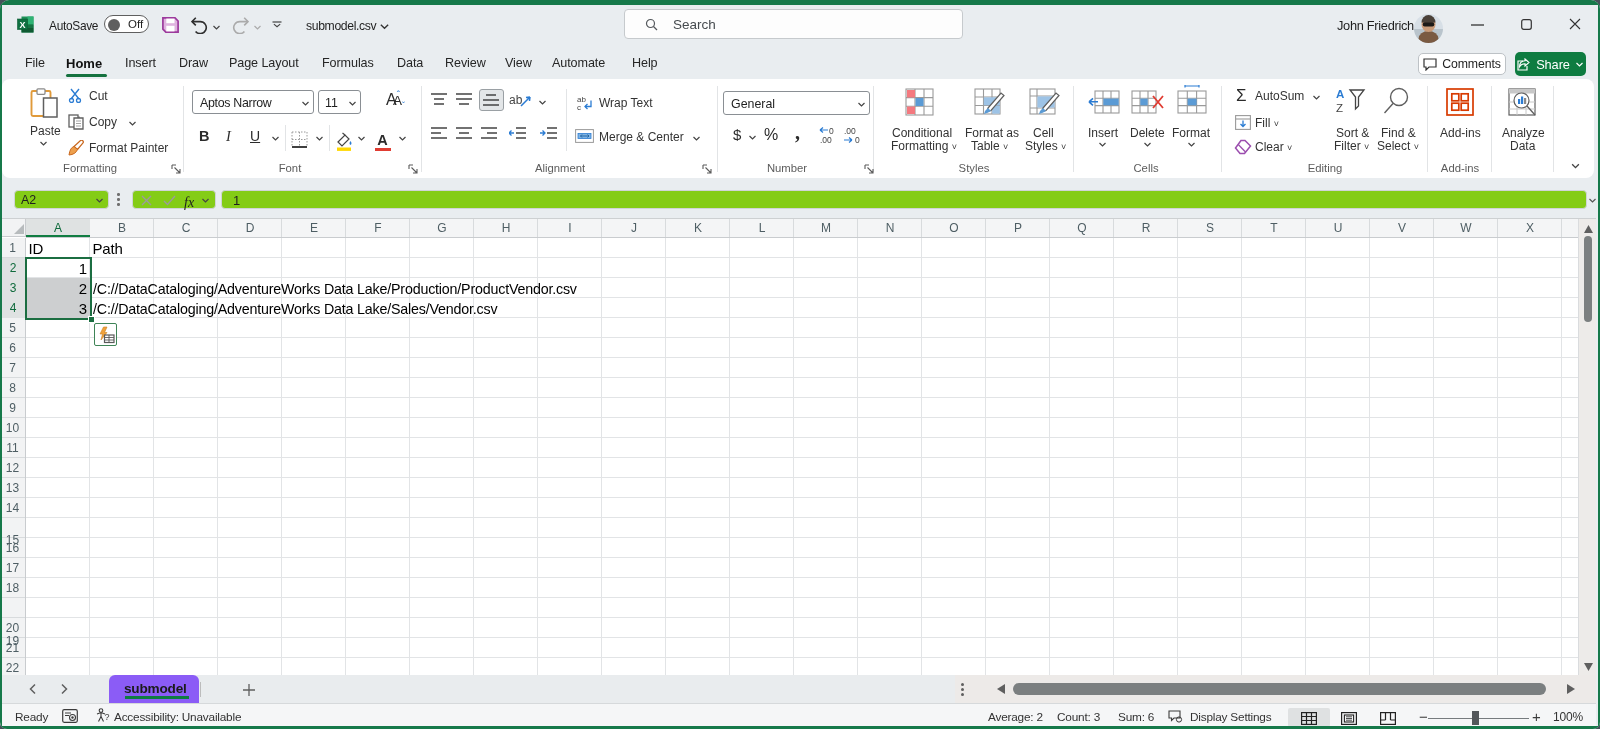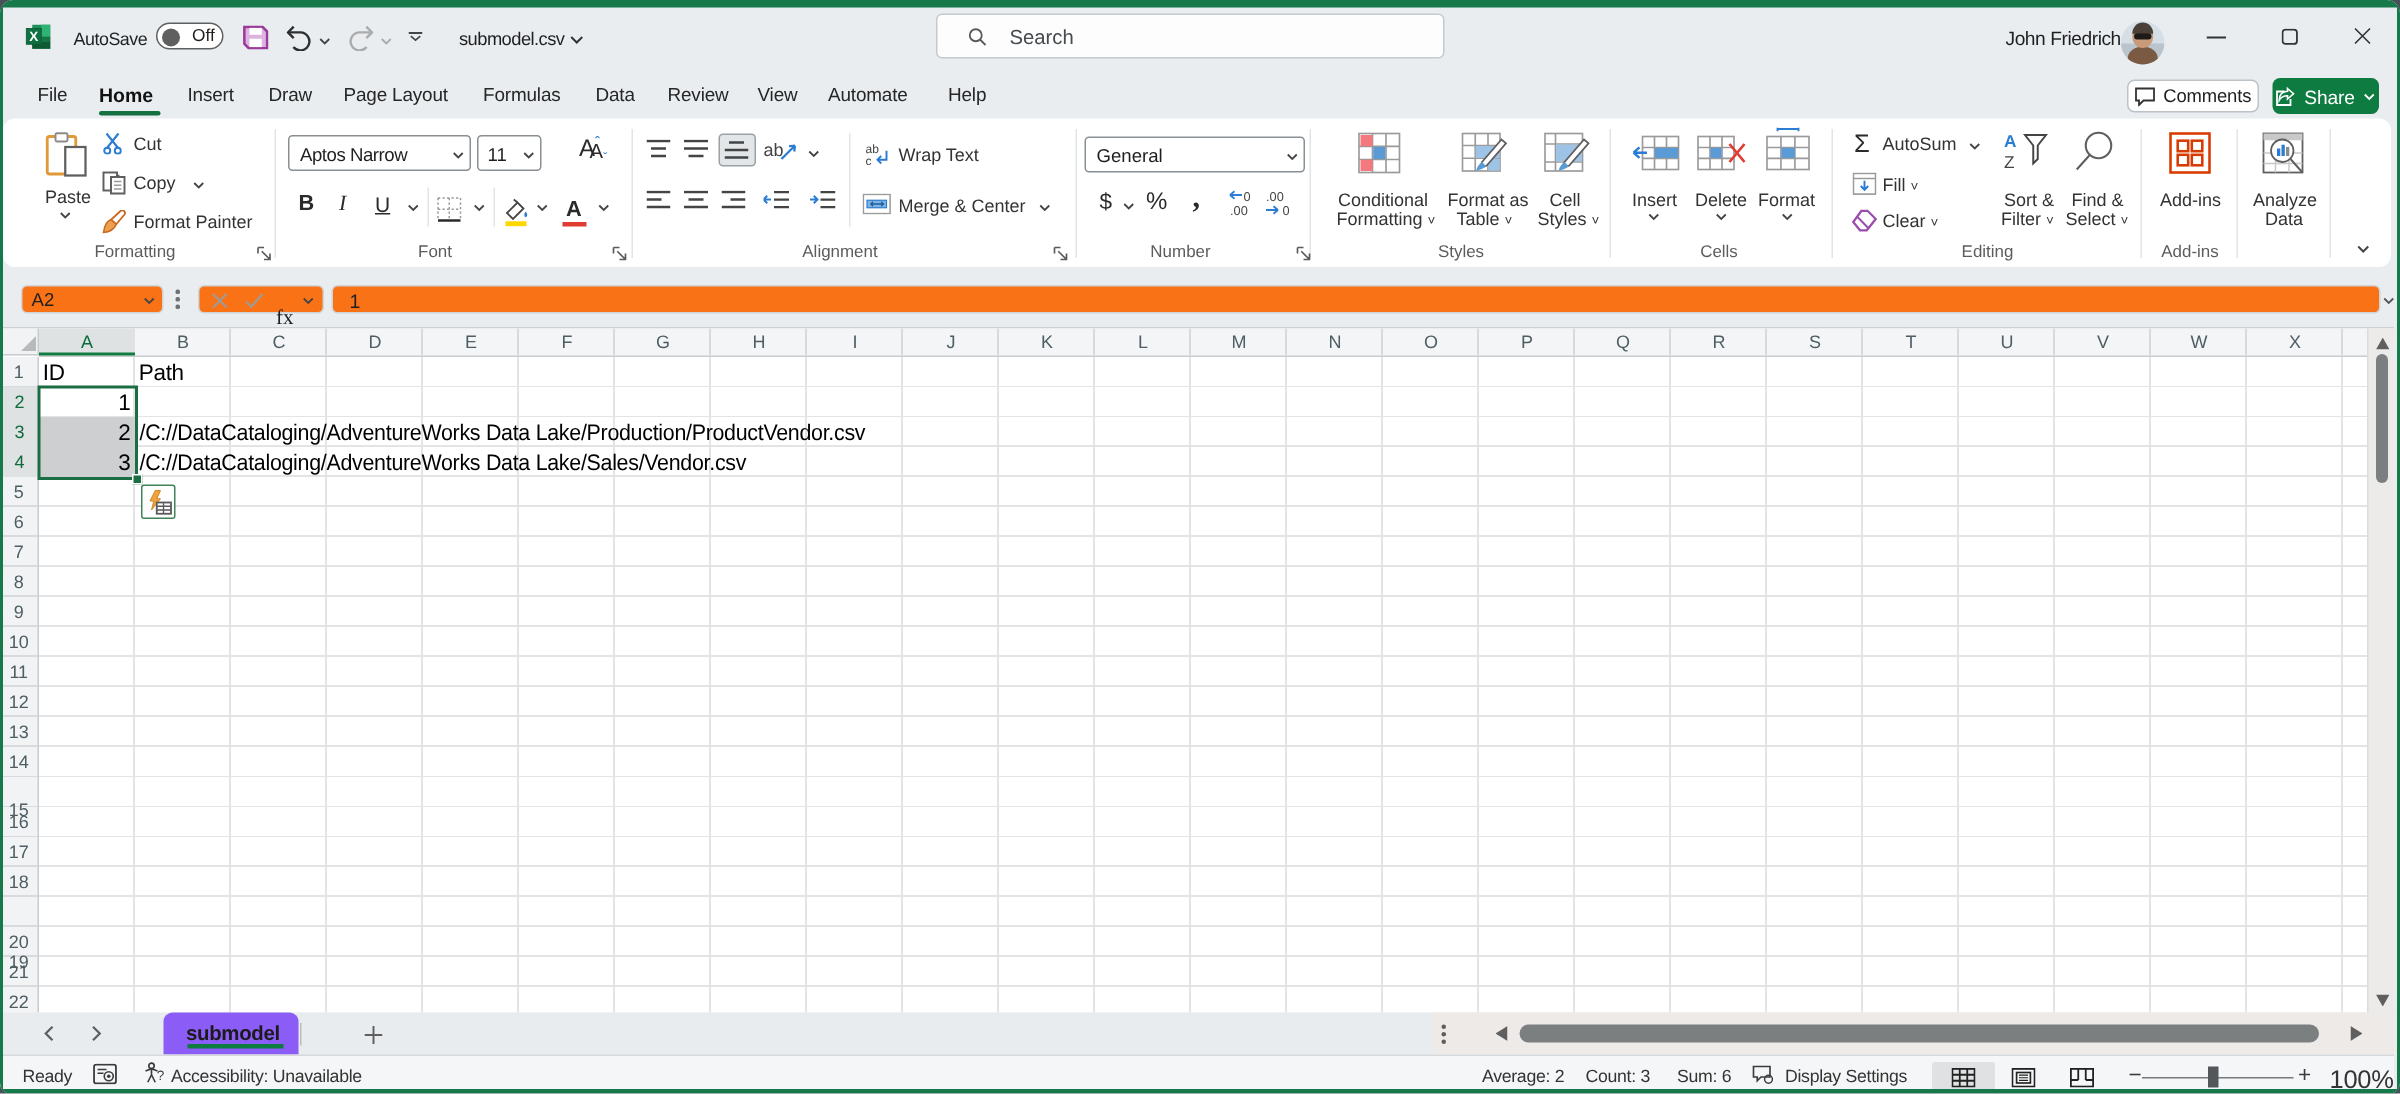--- a/index.html
+++ b/index.html
@@ -30,21 +30,21 @@
 
 #ribbon { position:absolute; left:2px; top:79px; width:1592px; height:99px; background:#fff; border-radius:8px; }
 .gsep { position:absolute; top:7px; height:86px; width:1px; background:#e2e4e6; }
 .glabel { position:absolute; top:83px; font-size:11.3px; color:#5c5c5c; text-align:center; }
 .launcher { position:absolute; top:85px; }
 .rlbl { position:absolute; font-size:12px; color:#333; white-space:nowrap; }
 .rc { position:absolute; } 
 
 
 #fxrow { position:absolute; left:0; top:178px; width:1596px; height:40px; }
-.fxbox { position:absolute; top:12px; height:19px; background:#f97316; border:1px solid #d0d4d7; border-radius:4px; }
+.fxbox { position:absolute; top:12px; height:19px; background:#84cc16; border:1px solid #d0d4d7; border-radius:4px; }
 
 
 #gridwrap { position:absolute; left:0; top:218px; width:1596px; height:457px; background:#fff; }
 #corner { position:absolute; left:0; top:1px; width:26px; height:18px; background:#f2f3f4; border-right:1px solid #c9cccf; border-bottom:1px solid #c9cccf; }
 #colhead { position:absolute; left:26px; top:1px; width:1552px; height:19px; background:#f4f5f6; border-bottom:1px solid #c9cccf;
   background-image:repeating-linear-gradient(to right, transparent 0 63px, #d8dbdd 63px 64px); }
 .chl { position:absolute; top:0; width:64px; height:17px; text-align:center; font-size:12px; color:#4e5e64; line-height:18px; }
 #rowhead { position:absolute; left:0; top:20px; width:26px; height:437px; background:#f2f3f4; border-right:1px solid #c9cccf;
   background-image:repeating-linear-gradient(to bottom, transparent 0 19px, #d8dbdd 19px 20px); }
 .rhl { position:absolute; left:0; width:25px; height:20px; text-align:center; font-size:12px; color:#4e5e64; line-height:20px; }
@@ -489,21 +489,21 @@
   <div class="abs" style="left:117px; top:15px; width:2.5px; height:2.5px; border-radius:50%; background:#707070;"></div>
 <div class="abs" style="left:117px; top:20px; width:2.5px; height:2.5px; border-radius:50%; background:#707070;"></div>
 <div class="abs" style="left:117px; top:25px; width:2.5px; height:2.5px; border-radius:50%; background:#707070;"></div>
   <div class="fxbox" style="left:132px; width:84px;">
     <svg class="abs" style="left:8px; top:3.5px;" width="11" height="11" viewBox="0 0 11 11">
           <path d="M1 1 L10 10 M10 1 L1 10" stroke="#9b9b9b" stroke-width="1.4"></path>
         </svg>
     <svg class="abs" style="left:30px; top:3.5px;" width="13" height="11" viewBox="0 0 13 11">
           <path d="M1 6 L4.5 9.5 L12 1" fill="none" stroke="#9b9b9b" stroke-width="1.4"></path>
         </svg>
-    <div class="txt" style="left:51px; top:14px; font-size:14px; font-family:'Liberation Serif',serif;">fx</div>
+    <div class="txt" style="left:51px; top:4px; font-size:14px; font-style:italic; font-family:'Liberation Serif',serif;">fx</div>
     <svg class="chev" style="left:68px; top:5px;" viewBox="0 0 9 9">
           <path d="M1.5 3 L4.5 6 L7.5 3" fill="none" stroke="#444" stroke-width="1.2"></path>
         </svg>
   </div>
   <div class="fxbox" style="left:221px; width:1366px;">
     <div class="txt" style="left:11px; top:2px; font-size:13px;">1</div>
   </div>
   <svg class="chev" style="left:1588px; top:18px;" viewBox="0 0 9 9">
         <path d="M1.5 3 L4.5 6 L7.5 3" fill="none" stroke="#555" stroke-width="1.2"></path>
       </svg>
@@ -660,16 +660,16 @@
     <path d="M5 4.8 h6 M5 6.5 h6 M5 8.2 h6" stroke="#222" stroke-width="0.8"></path>
   </svg>
   <svg class="abs" style="left:1380px; top:8px;" width="16" height="13" viewBox="0 0 16 13">
     <rect x="0.6" y="0.6" width="14.8" height="11.8" fill="none" stroke="#222" stroke-width="1.2"></rect>
     <path d="M5.5 0.6 V8 M5.5 8 H0.6 M10.5 0.6 V8 M10.5 8 H15.4" stroke="#222" stroke-width="1.2"></path>
   </svg>
   <div class="sb" style="left:1419px; top:4px; font-size:15px; color:#3c3c3c;">−</div>
   <div class="abs" style="left:1428px; top:13.5px; width:101px; height:1.5px; background:#767b7e;"></div>
   <div class="abs" style="left:1472px; top:7px; width:7px; height:14px; background:#53575a;"></div>
   <div class="sb" style="left:1532px; top:4px; font-size:15px; color:#3c3c3c;">+</div>
-  <div class="sb" style="left:1553px; font-size:17px;">100%</div>
+  <div class="sb" style="left:1553px; font-size:12px;">100%</div>
 </div>
 
 </div>
 
 </body></html>

